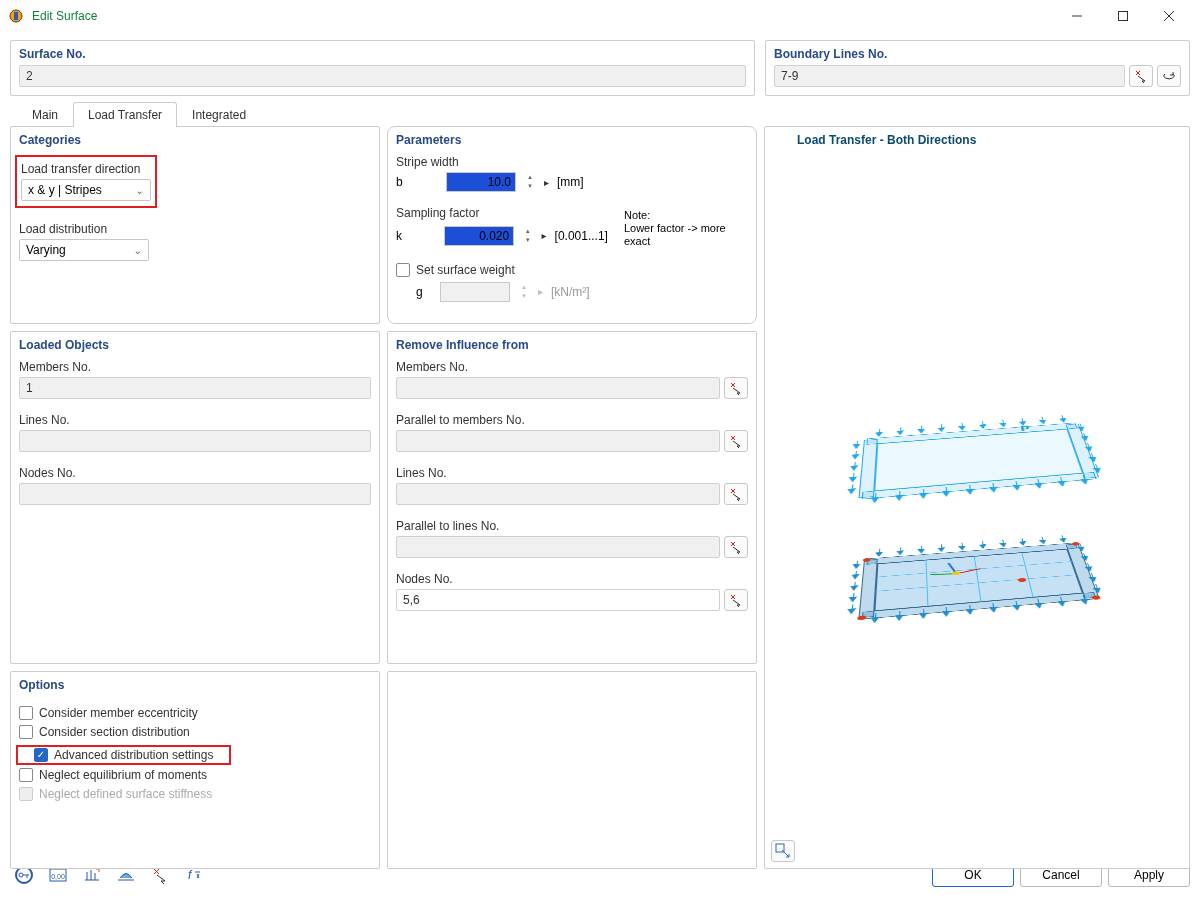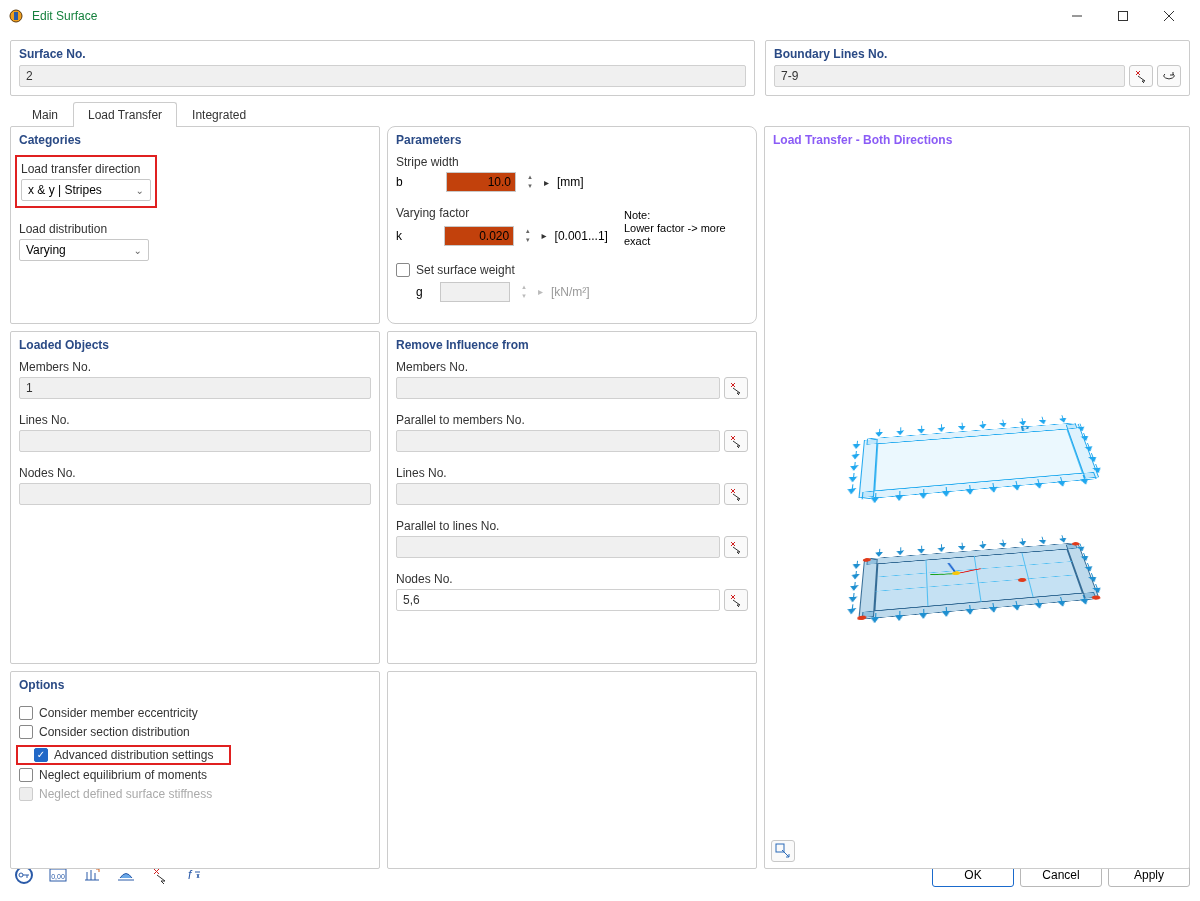--- a/index.html
+++ b/index.html
@@ -42,21 +42,21 @@
 .label { font-size: 12px; color: #333; margin-bottom: 3px; display: block; }
 
 .dropdown { width: 130px; height: 22px; background: #fff; border: 1px solid #c8c8c8; border-radius: 2px; padding: 0 6px; font-size: 12px; display: flex; align-items: center; justify-content: space-between; }
 .dropdown .chev { font-size: 10px; color: #666; }
 
 .highlight-box { border: 2px solid #e02020; padding: 5px 4px; margin-left: -4px; margin-right: -4px; }
 
 .field-group { margin-bottom: 14px; }
 .param-row { display: flex; align-items: center; gap: 8px; font-size: 12px; }
 .param-label { width: 16px; }
-.num-input { width: 70px; height: 20px; background: #c2410c; border: 1px solid #c8c8c8; text-align: right; padding: 0 4px; font-size: 12px; }
+.num-input { width: 70px; height: 20px; background: #1d4ed8; border: 1px solid #c8c8c8; text-align: right; padding: 0 4px; font-size: 12px; }
 .num-input.disabled { background: #f0f0f0; color: #999; }
 .spinner { display: flex; flex-direction: column; width: 12px; }
 .spinner div { height: 9px; font-size: 7px; line-height: 7px; text-align: center; color: #666; }
 .play { font-size: 10px; color: #333; }
 
 .checkbox-row { display: flex; align-items: center; gap: 6px; font-size: 12px; color: #333; margin-bottom: 5px; }
 .checkbox-row.disabled { color: #aaa; }
 .checkbox-row.disabled .cb { background:#eee; border-color:#ccc;}
 .cb { width: 14px; height: 14px; border: 1px solid #888; border-radius: 2px; background: #fff; display: flex; align-items: center; justify-content: center; }
 .cb.checked { background: #2168c7; border-color: #2168c7; }
@@ -68,21 +68,21 @@
 .highlight-inline { border: 2px solid #e02020; padding: 1px 16px; margin: -2px -3px; border-radius: 0; }
 
 .footer { height: 36px; padding: 6px 10px; display: flex; align-items: center; gap: 6px; }
 .footer .spacer { flex: 1; }
 .btn { width: 82px; height: 24px; border: 1px solid #b8b8b8; border-radius: 3px; background: #fff; font-size: 12px; display: flex; align-items: center; justify-content: center; }
 .btn.primary { border-color: #1a6acc; }
 
 .footicon { width: 28px; height: 24px; border: none; display: flex; align-items: center; justify-content: center; }
 
 .preview-area { flex: 1; position: relative; }
-.preview-title { font-size: 12px; color: #8b5cf6; font-weight: 600; }
+.preview-title { font-size: 12px; color: #0c4a6e; font-weight: 600; margin-left: 24px; }
 .preview-toolbar { position: absolute; bottom: 6px; left: 6px; }
 
 
 .diagram { position:absolute; left:50%; top:50%; width:300px; height:260px; transform:translate(-50%,-50%); }
 .plate-wrap { position:absolute; left:50%; transform-style:preserve-3d; perspective:900px; }
 .plate-top { top:30px; }
 .plate-bottom { top:150px; }
 .plate { width:220px; height:120px; transform:translateX(-50%) rotateX(62deg) rotateZ(-10deg); position:relative; }
 .edge { position:absolute; background:rgba(33,168,239,.15); border:1px solid #21a8ef; }
 .edge.n { left:0; right:0; top:-3px; height:14px; }
@@ -255,21 +255,21 @@
             <input class="num-input" value="10.0" style="">
             <div class="spinner">
                 <div>▴</div>
                 <div>▾</div>
               </div>
             <span class="play">▸</span>
             <span>[mm]</span>
           </div>
         </div>
         <div class="field-group">
-          <span class="label">Varying factor</span>
+          <span class="label">Sampling factor</span>
           <div class="param-row">
             <span class="param-label">k</span>
             <div style="width:18px;"></div>
             <input class="num-input" value="0.020" style="">
             <div class="spinner">
                 <div>▴</div>
                 <div>▾</div>
               </div>
             <span class="play">▸</span>
             <span>[0.001...1]</span>

